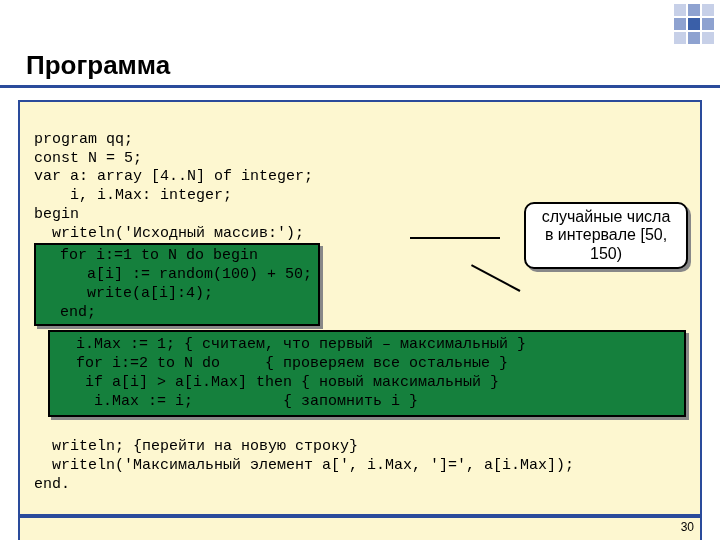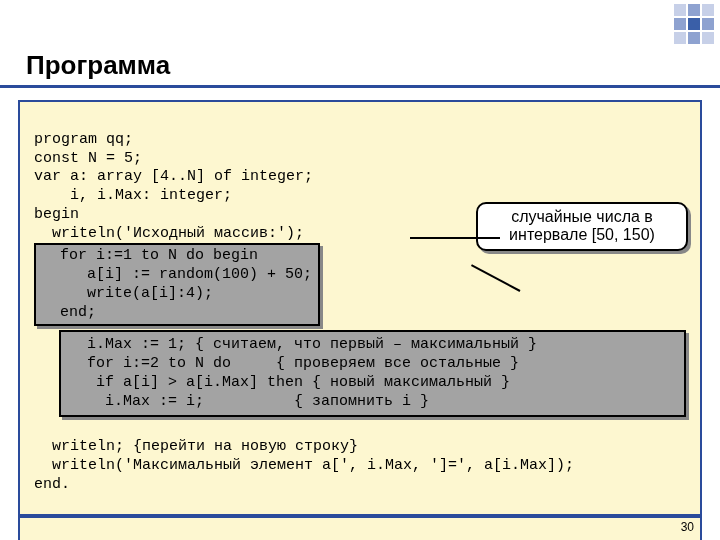--- a/index.html
+++ b/index.html
@@ -36,28 +36,28 @@
     background: #fdf7d0;
     border: 2px solid #2a4b9b;
     padding: 10px 14px 10px 14px;
     font-family: "Courier New", monospace;
     font-size: 15px;
     line-height: 1.25;
     position: relative;
     white-space: pre;
   }
   .subbox {
-    background: #a3a3a3;
+    background: #15803d;
     border: 2px solid #000;
     box-shadow: 3px 3px 0 #888;
     padding: 2px 6px;
     white-space: pre;
     display: inline-block;
   }
-  .subbox.wide { display:block; margin:4px 0 2px 25px; padding:4px 8px; }
+  .subbox.wide { display:block; margin:4px 0 2px 14px; padding:4px 8px; }
   .callout {
     position: absolute;
     background: #fff;
     border: 2px solid #000;
     border-radius: 10px;
     box-shadow: 3px 3px 0 #888;
     padding: 4px 10px;
     font-family: Arial, sans-serif;
     font-size: 16px;
     white-space: normal;
@@ -111,20 +111,20 @@
      write(a[i]:4);
   end;</span>
 <div class="subbox wide">  i.Max := 1; { считаем, что первый – максимальный }
   for i:=2 to N do     { проверяем все остальные }
    if a[i] &gt; a[i.Max] then { новый максимальный }
     i.Max := i;          { запомнить i }</div>
 <span>  writeln; {перейти на новую строку}</span>
 <span>  writeln('Максимальный элемент a[', i.Max, ']=', a[i.Max]);</span>
 <span>end.</span>
 
-<div class="callout" style="top:100px; right:12px; width:212px;">случайные числа в интервале [50, 150)</div>
+<div class="callout" style="top:100px; right:12px; width:164px;">случайные числа в интервале [50, 150)</div>
 <div class="callout-line" style="top:135px; right:200px; width:90px;"></div>
 
 <div class="callout-line" style="top:188px; right:180px; width:55px; transform:rotate(28deg); transform-origin:right center;"></div>
 </div>
 
 <div class="footer-rule"></div>
 <div class="pagenum">30</div>
 
 </body></html>

